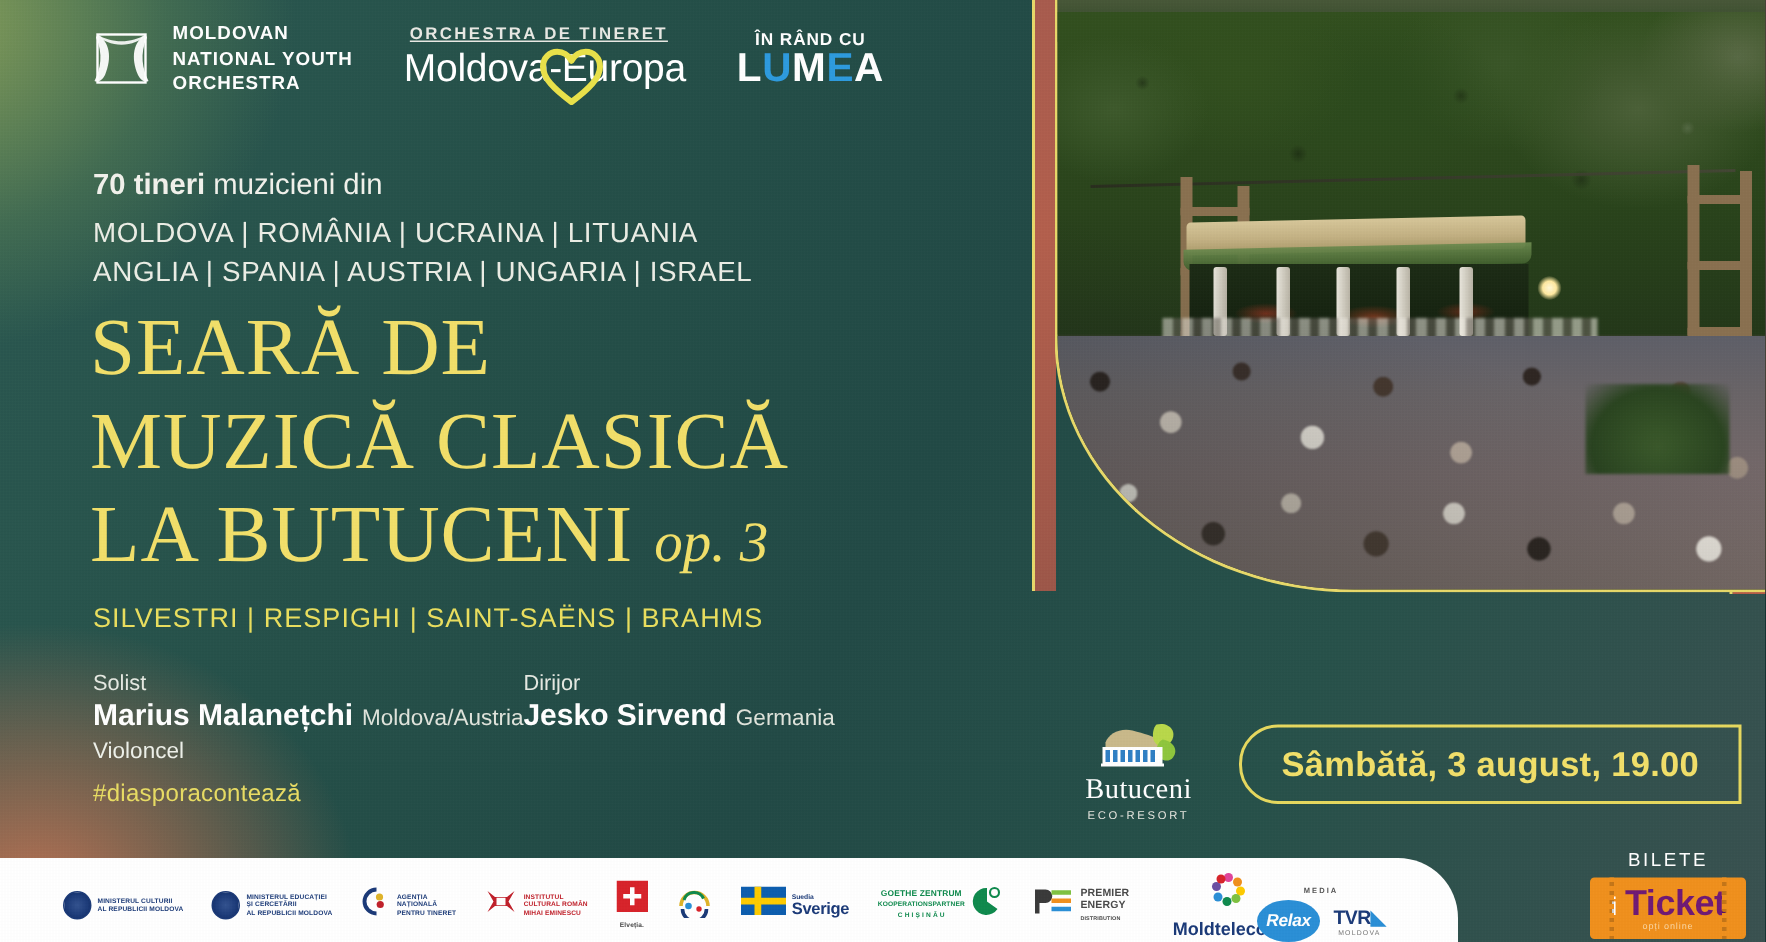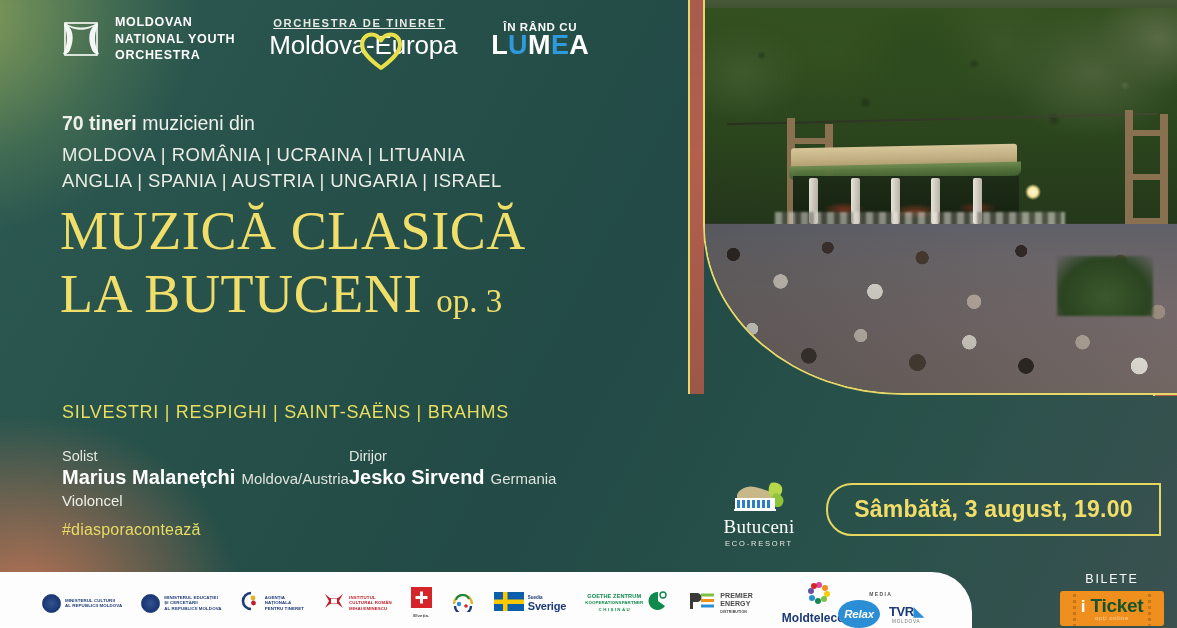--- a/index.html
+++ b/index.html
@@ -149,21 +149,21 @@
   #count-line { position:absolute; left:62px; top:112px; color:#f2f2ec; font-size:19.5px; }
   #count-line b { font-weight:bold; }
   #countries { position:absolute; left:62px; top:142px; color:#eceee6; font-size:18.5px; line-height:1.42; letter-spacing:0.45px; }
 
   #title {
     position:absolute; left:60px; top:200px;
     color:#f2e06a;
     font-family: "Liberation Serif", "DejaVu Serif", serif;
     font-size:54px; line-height:1.16; letter-spacing:0.6px; font-weight:normal;
   }
-  #title .op { font-size:33px; letter-spacing:0; }
+  #title .op { font-style:italic; font-size:38px; letter-spacing:0; }
 
   #composers { position:absolute; left:62px; top:402px; color:#eadf5e; font-size:18px; letter-spacing:0.7px; }
 
   #credits { position:absolute; left:62px; top:448px; display:flex; gap:0; }
   .cred { color:#ffffff; }
   .cred-role { font-size:14.5px; color:#e6e9e2; margin-bottom:2px; }
   .cred-name { font-size:20px; font-weight:bold; display:inline; }
   .cred-country { font-size:15px; font-weight:normal; color:#e0e4dc; display:inline; margin-left:6px; }
   .cred-sub { font-size:15px; color:#eef1ea; margin-top:3px; }
   #cred-conductor { width:248px; }
@@ -214,21 +214,21 @@
   .tvr-sub { font-size:4.6px; color:#777; letter-spacing:0.8px; }
 
   #tickets { position:absolute; right:13px; bottom:2px; width:104px; text-align:center; }
   #bilete { color:#ffffff; font-size:12.5px; letter-spacing:1.7px; font-weight:normal; margin-bottom:5px;text-align:center; }
   #iticket {
     background:#f0901d; border-radius:3px; padding:4px 6px 5px;
     position:relative; display:block;
   }
   #iticket .it-row { display:flex; align-items:baseline; justify-content:center; gap:5px; }
   #iticket .it-i { color:#ffffff; font-size:17px; font-weight:bold; font-style:normal; }
-  #iticket .it-t { color:#14532d; font-size:19px; font-weight:bold; letter-spacing:-0.3px; }
+  #iticket .it-t { color:#701a75; font-size:24px; font-weight:bold; letter-spacing:-0.3px; }
   #iticket .it-sub { color:#fbd8a4; font-size:6px; letter-spacing:0.6px; margin-top:-2px; }
   #iticket::before, #iticket::after {
     content:""; position:absolute; top:0; bottom:0; width:3px;
     background-image: repeating-linear-gradient(180deg,#f0901d 0 3px, rgba(0,0,0,0.18) 3px 6px);
   }
   #iticket::before { left:13px; }
   #iticket::after { right:13px; }
 </style>
 </head>
 <body>
@@ -314,20 +314,21 @@
 
   <div id="count-line">
     <b>70 tineri</b><span> muzicieni din</span>
   </div>
   <div id="countries">
     <div>MOLDOVA  |  ROMÂNIA  |  UCRAINA  |  LITUANIA</div>
     <div>ANGLIA  |  SPANIA  |  AUSTRIA  |  UNGARIA  |  ISRAEL</div>
   </div>
 
   <div id="title">
+    <div>SEARĂ DE</div>
     <div>MUZICĂ CLASICĂ</div>
     <div>
       <span>LA BUTUCENI</span>
       <span class="op">op. 3</span>
     </div>
   </div>
 
   <div id="composers">SILVESTRI  |  RESPIGHI  |  SAINT-SAËNS  |  BRAHMS</div>
 
   <div id="credits">

